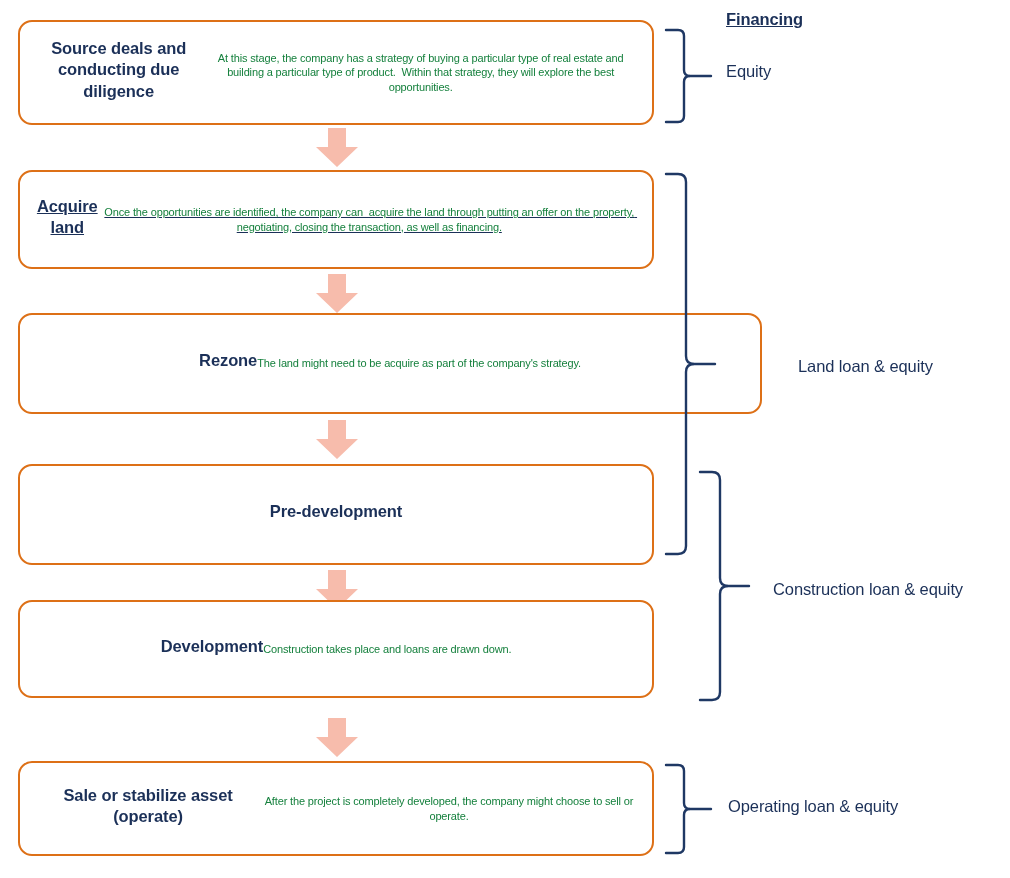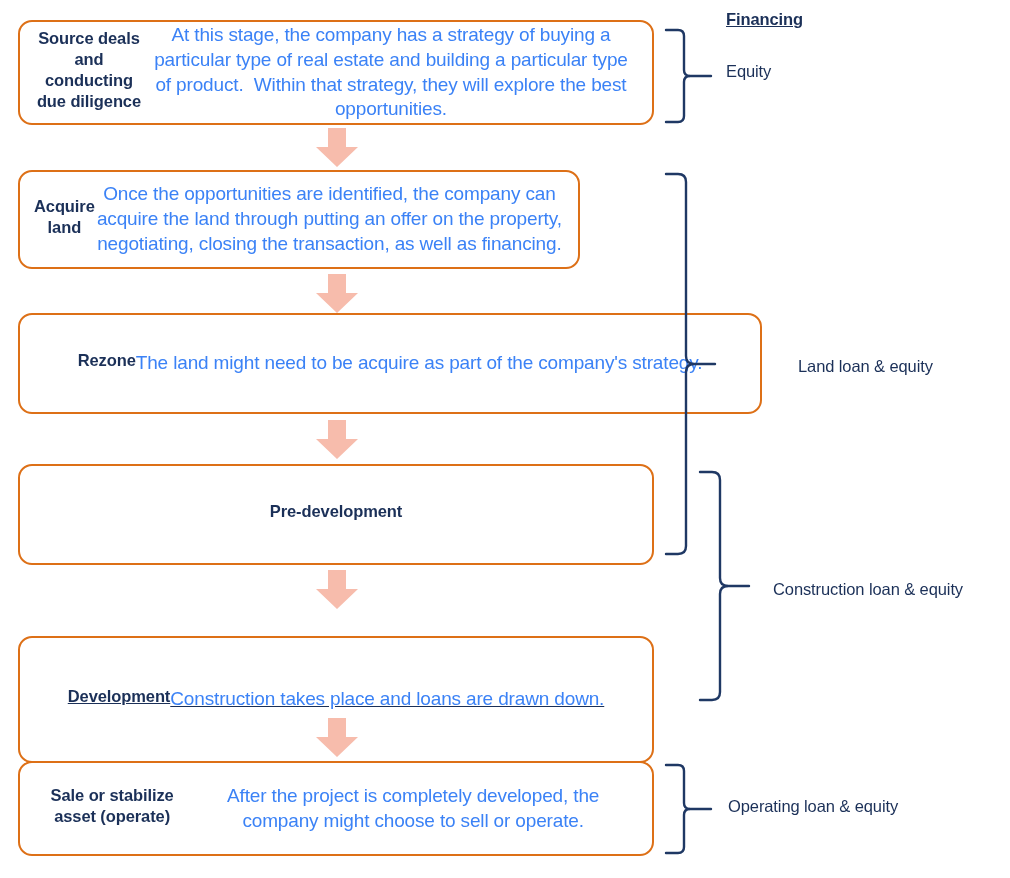--- a/index.html
+++ b/index.html
@@ -40,23 +40,23 @@
   }
   .stage-title {
     font-weight: bold;
     font-size: 16.5px;
     line-height: 1.28;
     color: #1b3058;
     margin-bottom: 5px;
     letter-spacing: -0.1px;
   }
   .stage-desc {
-    font-size: 19px;
+    font-size: 11px;
     line-height: 1.30;
-    color: #3b82f6;
+    color: #15803d;
     letter-spacing: -0.15px;
     white-space: pre-wrap;
   }
 
   
   .flow-arrow {
     position: absolute;
     width: 44px;
     height: 40px;
   }
@@ -97,21 +97,21 @@
     <div class="stage-title">Source deals and conducting due diligence</div>
     <div class="stage-desc">At this stage, the company has a strategy of buying a particular type of real estate and building a particular type of product.  Within that strategy, they will explore the best opportunities.</div>
   </div>
 
   <div class="flow-arrow" style="left:315px; top:128px;">
     <svg viewBox="0 0 44 40" width="44" height="40" aria-hidden="true">
       <polygon points="13,0 31,0 31,19 43,19 22,39 1,19 13,19" fill="#F7BCAC"></polygon>
     </svg>
   </div>
 
-  <div class="stage-box" style="left:18px; top:170px; width:562px; height:99px;">
+  <div class="stage-box" style="left:18px; top:170px; width:636px; height:99px;text-decoration:underline;">
     <div class="stage-title">Acquire land</div>
     <div class="stage-desc">Once the opportunities are identified, the company can  acquire the land through putting an offer on the property, negotiating, closing the transaction, as well as financing.</div>
   </div>
 
   <div class="flow-arrow" style="left:315px; top:274px;">
     <svg viewBox="0 0 44 40" width="44" height="40" aria-hidden="true">
       <polygon points="13,0 31,0 31,19 43,19 22,39 1,19 13,19" fill="#F7BCAC"></polygon>
     </svg>
   </div>
 
@@ -129,21 +129,21 @@
   <div class="stage-box" style="left:18px; top:464px; width:636px; height:101px;">
     <div class="stage-title">Pre-development</div>
   </div>
 
   <div class="flow-arrow" style="left:315px; top:570px;">
     <svg viewBox="0 0 44 40" width="44" height="40" aria-hidden="true">
       <polygon points="13,0 31,0 31,19 43,19 22,39 1,19 13,19" fill="#F7BCAC"></polygon>
     </svg>
   </div>
 
-  <div class="stage-box" style="left:18px; top:636px; width:636px; height:127px;text-decoration:underline;">
+  <div class="stage-box" style="left:18px; top:600px; width:636px; height:98px;">
     <div class="stage-title">Development</div>
     <div class="stage-desc">Construction takes place and loans are drawn down.</div>
   </div>
 
   <div class="flow-arrow" style="left:315px; top:718px;">
     <svg viewBox="0 0 44 40" width="44" height="40" aria-hidden="true">
       <polygon points="13,0 31,0 31,19 43,19 22,39 1,19 13,19" fill="#F7BCAC"></polygon>
     </svg>
   </div>
 

